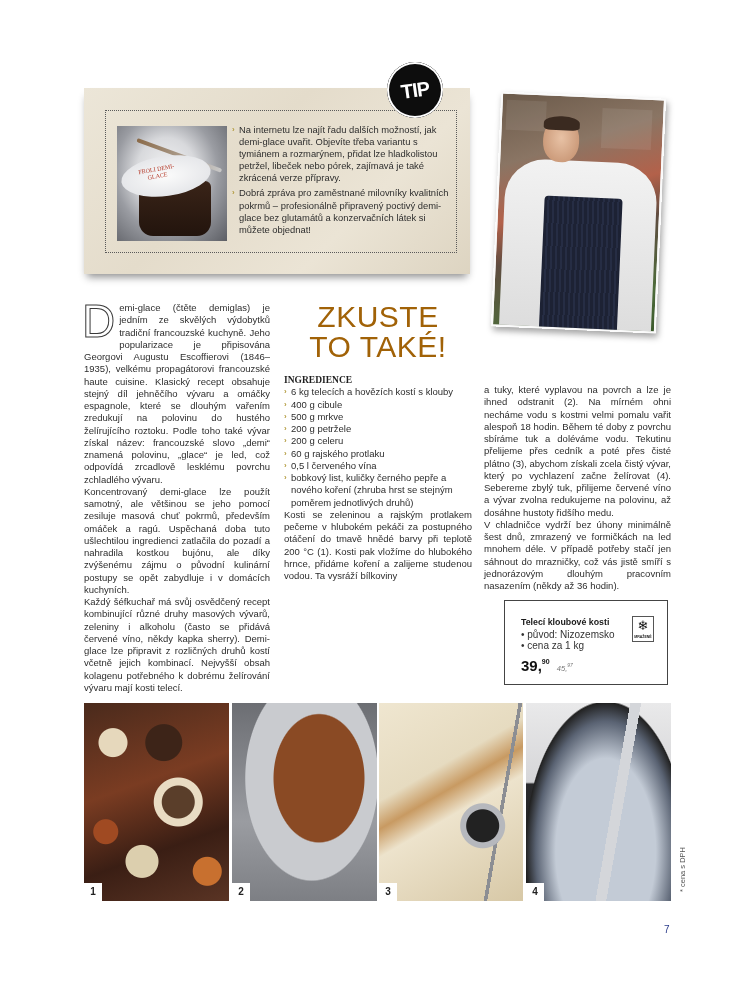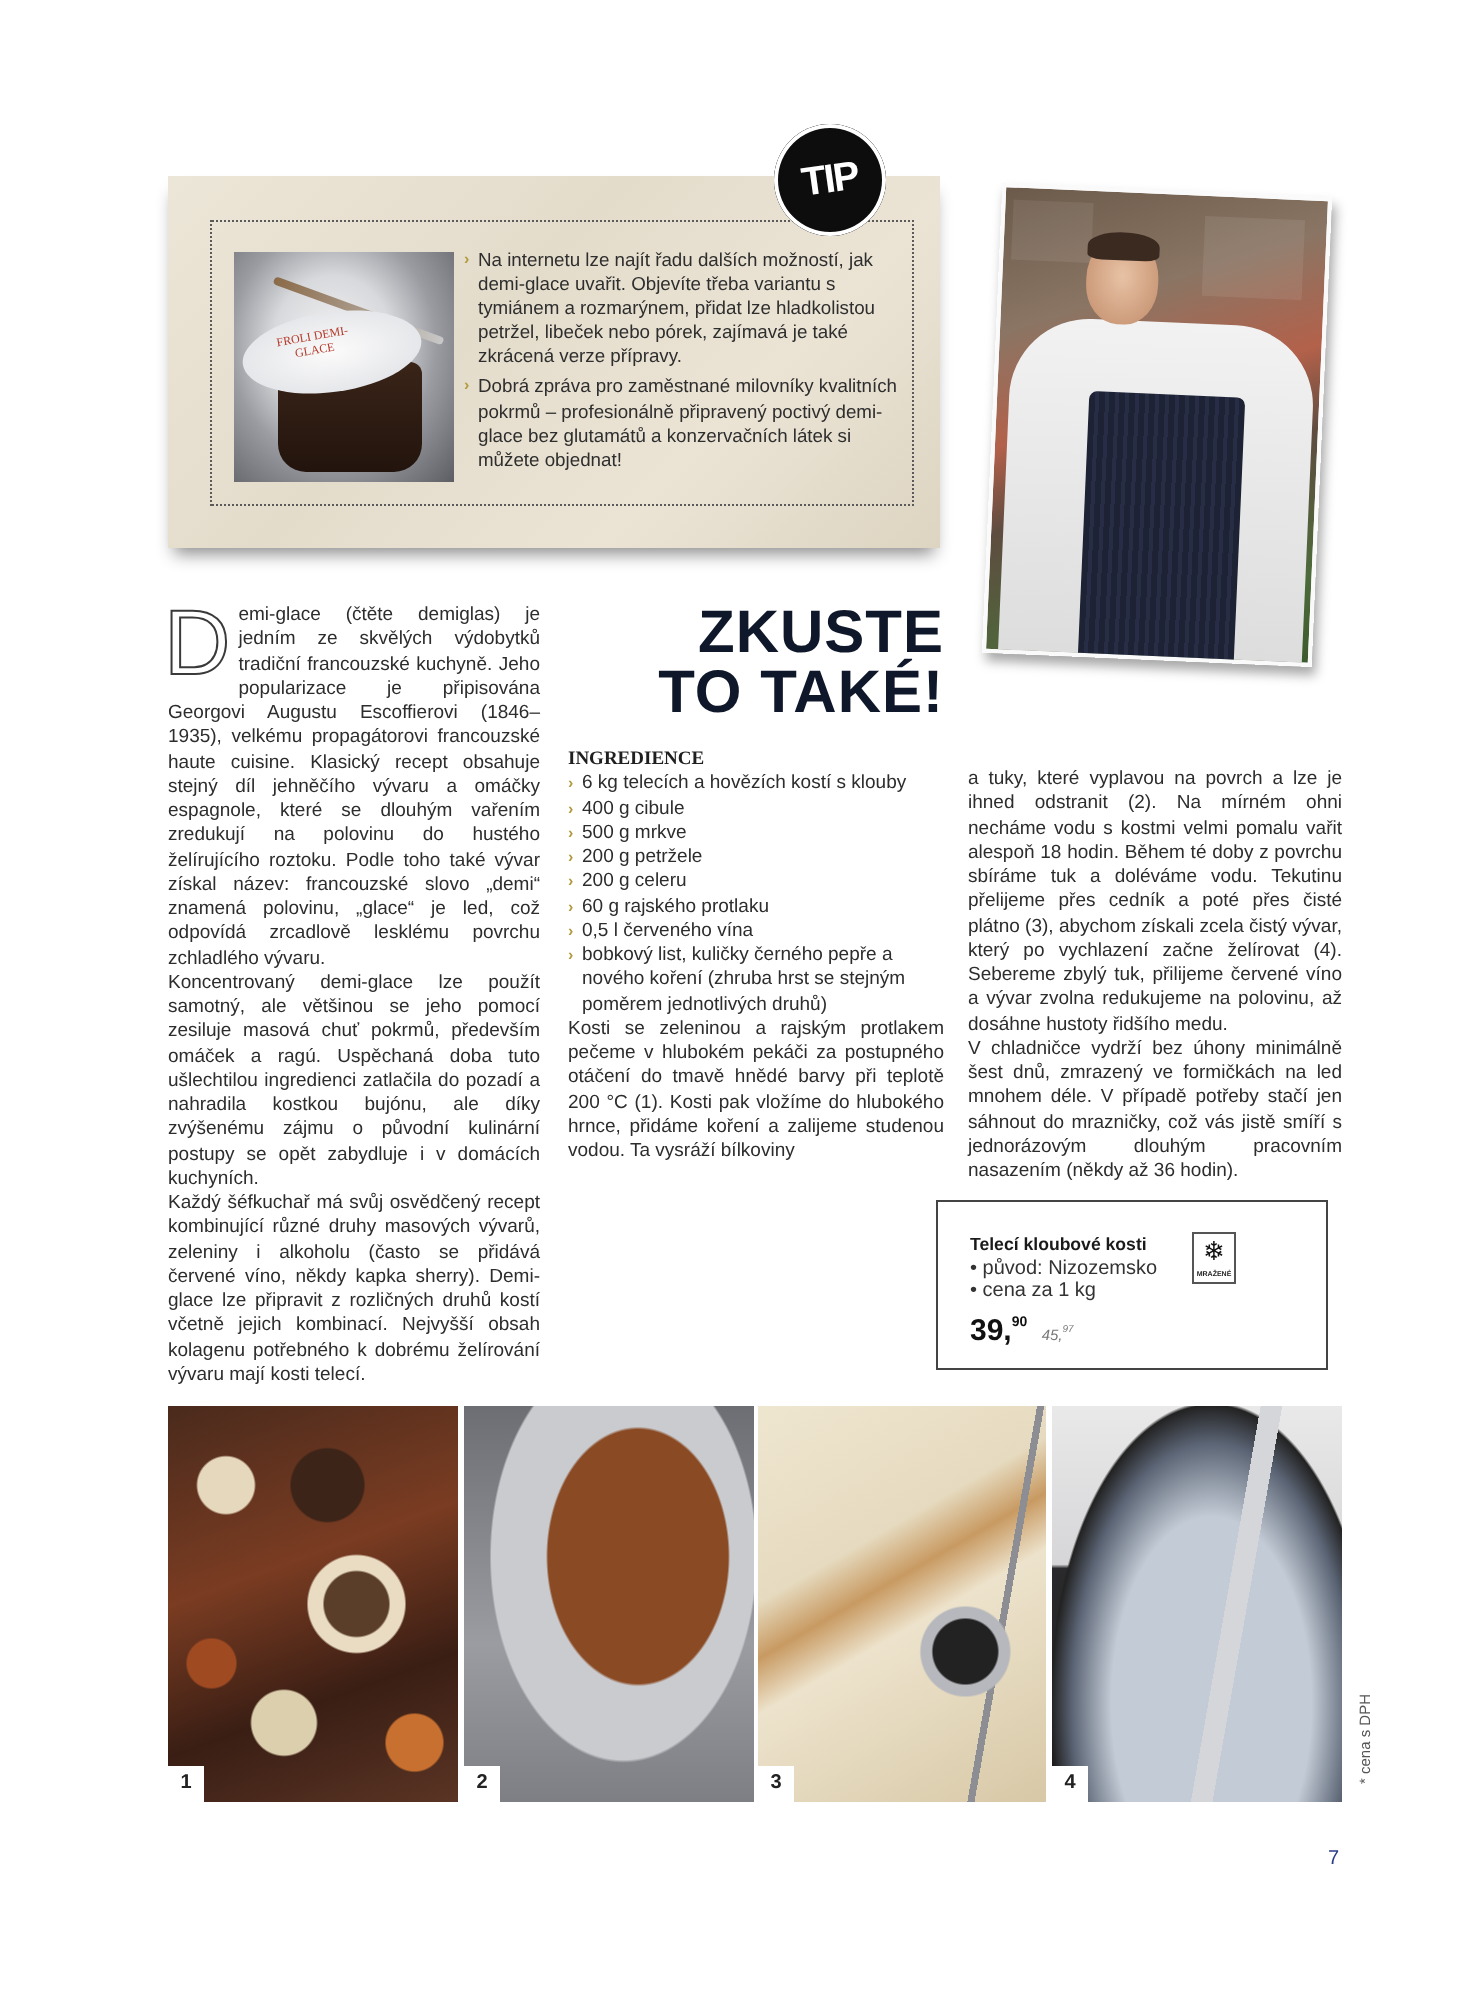--- a/index.html
+++ b/index.html
@@ -94,35 +94,35 @@
   .col p { margin: 0; }
   .col-1 { left: 84px; top: 302px; width: 186px; }
   .drop-cap {
     float: left; font-size: 46px; line-height: 38px; height: 40px; margin: 0 4px 0 -2px;
     font-weight: normal; color: #ffffff; -webkit-text-stroke: 1px #3a3a3a;
     font-family: "Liberation Sans", sans-serif;
   }
 
   .col-2 { left: 284px; top: 302px; width: 188px; }
   .headline {
-    font-size: 30px; line-height: 30px; color: #0f172a; font-weight: bold; letter-spacing: 0.5px;
-    margin-bottom: 6px; text-align: right;
+    font-size: 30px; line-height: 30px; color: #a16207; font-weight: normal; letter-spacing: 0.5px;
+    margin-bottom: 6px; text-align: center;
   }
   .intro { text-align: left; }
   .ingr-title { font-weight: bold; margin-top: 12px; color: #1f1f1f; text-align: left; font-family: Liberation Serif, serif; }
   .ingr-list { list-style: none; text-align: left; }
   .ingr-list li { position: relative; padding-left: 7px; }
   .ingr-list .bullet-arrow { color: #b29a3c; }
   .method { margin-top: 21px; }
 
   .col-3 { left: 484px; top: 384px; width: 187px; }
 
   
   .price-box {
-    position: absolute; left: 468px; top: 600px; width: 196px; height: 85px;
+    position: absolute; left: 504px; top: 600px; width: 164px; height: 85px;
     border: 1.5px solid #444; background: #ffffff;
   }
   .price-box .title { position: absolute; left: 16px; top: 16px; font-size: 8.8px; font-weight: bold; color: #1a1a1a; }
   .price-box .info { position: absolute; left: 16px; top: 29px; font-size: 10px; line-height: 10.5px; color: #333; }
   .price-box .price { position: absolute; left: 16px; top: 56px; font-size: 15px; font-weight: bold; color: #111; }
   .price-box .price sup { font-size: 7px; vertical-align: 7px; }
   .price-box .old-price { font-size: 7.5px; font-weight: normal; color: #777; font-style: italic; margin-left: 3px; }
   .price-box .old-price sup { font-size: 5px; vertical-align: 4px; }
   .frozen-icon {
     position: absolute; left: 127px; top: 15px; width: 22px; height: 26px;

